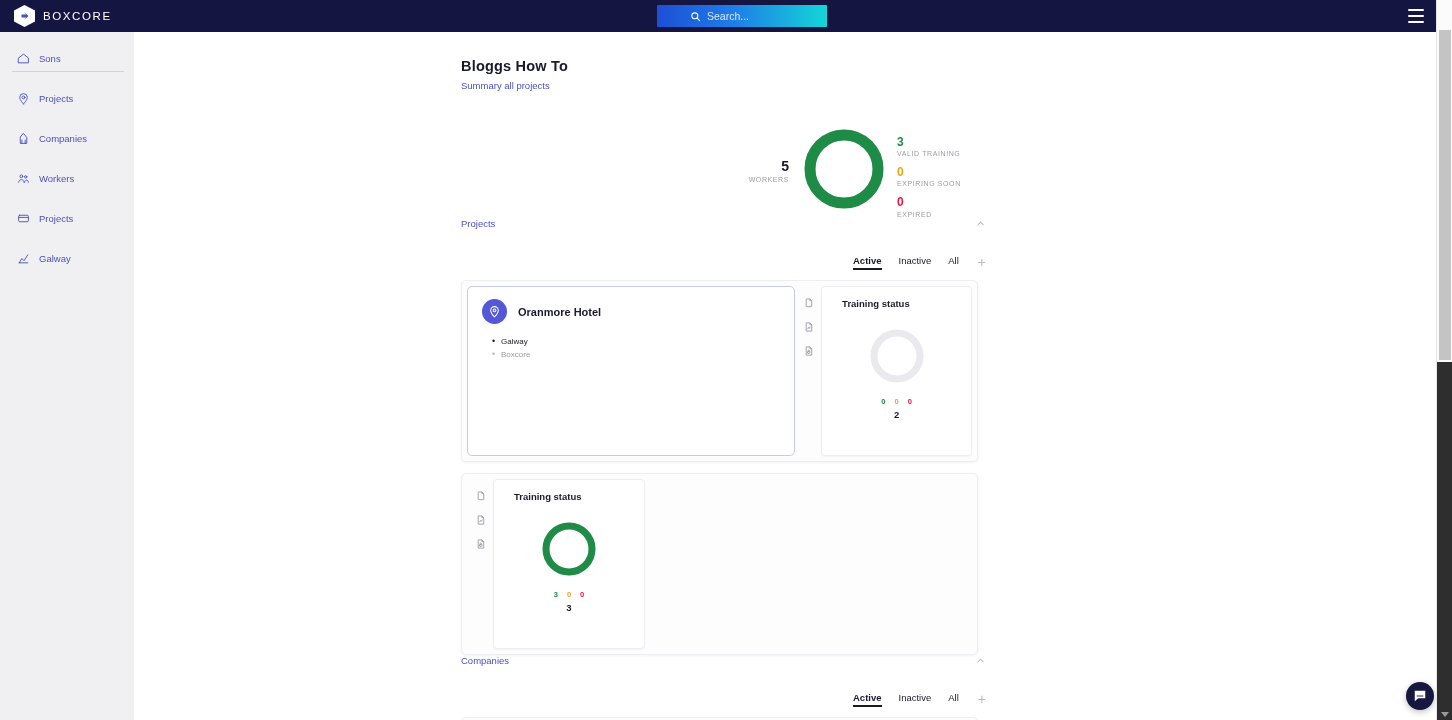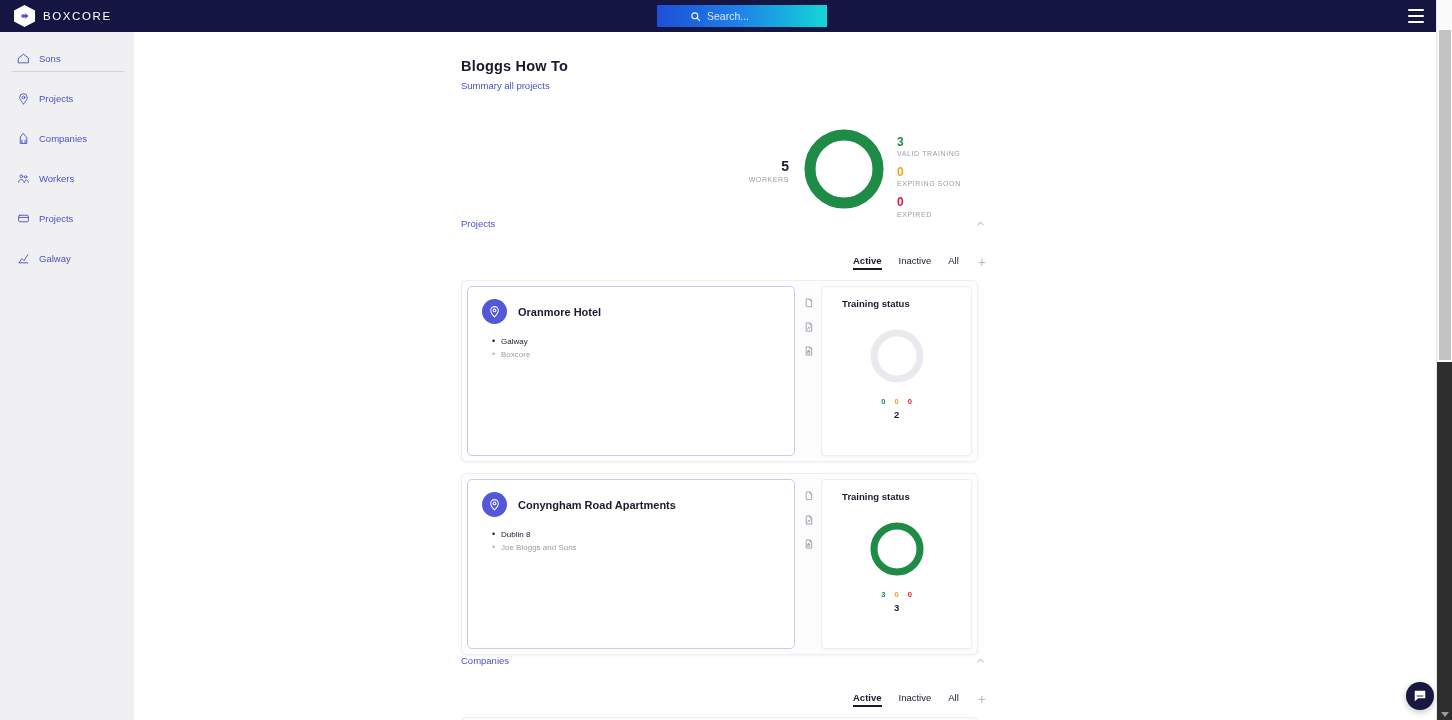--- a/index.html
+++ b/index.html
@@ -346,35 +346,20 @@
             <span class="c-green">0</span>
             <span class="c-amber">0</span>
             <span class="c-red">0</span>
           </div>
           <div class="st-total">2</div>
         </div>
       </div>
           </div>
           <div class="row">
       <div class="row-shell">
-        <div class="card-main">
-          <div class="card-head">
-            <span class="avatar">
-                    <svg width="13" height="13" viewBox="0 0 24 24" fill="none" stroke="#ffffff" stroke-width="1.9" stroke-linecap="round" stroke-linejoin="round">
-                      <path d="M12 22s7-7.2 7-12a7 7 0 1 0-14 0c0 4.8 7 12 7 12z"></path>
-                      <circle cx="12" cy="10" r="2.6"></circle>
-                    </svg>
-                  </span>
-            <span class="card-name">Conyngham Road Apartments</span>
-          </div>
-          <ul class="card-bullets">
-                  <li class="b-dark">Dublin 8</li>
-                  <li class="b-grey">Joe Bloggs and Sons</li>
-                </ul>
-              </div>
         <div class="doc-col">
                 <span class="doc-ic">
                   <svg width="11" height="12" viewBox="0 0 24 24" fill="none" stroke="#8c8c9c" stroke-width="1.7" stroke-linejoin="round">
                     <path d="M8 3h7l4 4v12a1 1 0 0 1-1 1H8a1 1 0 0 1-1-1V4a1 1 0 0 1 1-1z"></path>
                     <polyline points="15 3 15 7 19 7"></polyline>
                   </svg>
                 </span>
                 <span class="doc-ic">
                   <svg width="11" height="12" viewBox="0 0 24 24" fill="none" stroke="#8c8c9c" stroke-width="1.7" stroke-linejoin="round">
                     <path d="M7 3h8l4 4v14H7z"></path>

